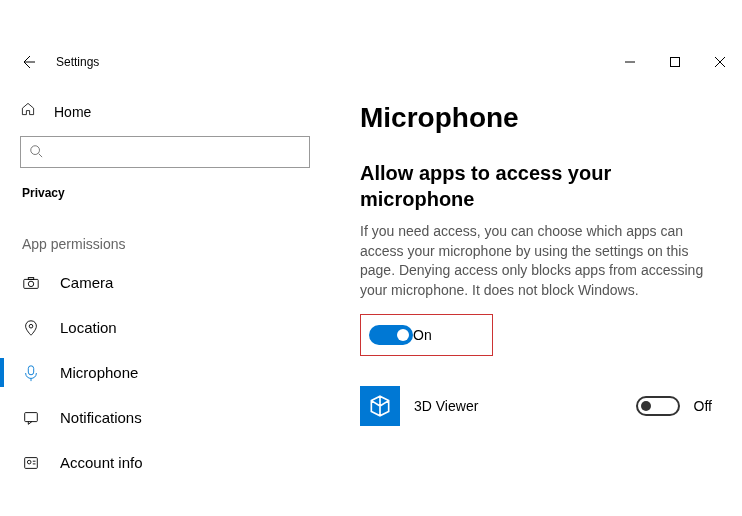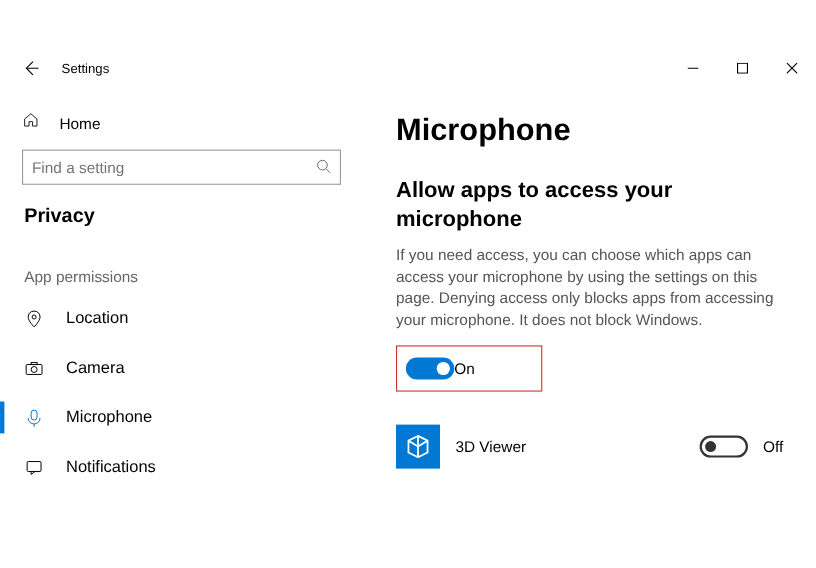--- a/index.html
+++ b/index.html
@@ -86,21 +86,21 @@
       font-size: 14px;
       font-family: inherit;
       color: #666;
     }
     .search-box .sicon {
       color: #666;
     }
     .category {
       padding: 6px 22px 16px 22px;
       font-weight: 600;
-      font-size: 18px;
+      font-size: 12px;
     }
     .group-label {
       padding: 20px 22px 8px 22px;
       color: #666;
       font-size: 14px;
     }
     .nav-item {
       display: flex;
       align-items: center;
       gap: 20px;
@@ -235,53 +235,52 @@
         <span class="icon">
           <svg viewBox="0 0 20 20" width="18" height="18">
               <path d="M3 9 L10 3 L17 9 V17 H12 V12 H8 V17 H3 Z" stroke="#000" fill="none" stroke-width="1"></path>
             </svg>
         </span>
         <span>Home</span>
       </div>
 
       <div class="search-wrap">
         <div class="search-box">
-          <input type="text" placeholder="Find a setting" style="">
           <span class="sicon">
             <svg width="14" height="14" viewBox="0 0 16 16">
                 <circle cx="7" cy="7" r="5" stroke="#666" fill="none" stroke-width="1"></circle>
                 <path d="M11 11 L15 15" stroke="#666" stroke-width="1"></path>
               </svg>
           </span>
         </div>
       </div>
 
       <div class="category">Privacy</div>
 
       <div class="group-label">App permissions</div>
 
       <div class="nav-item">
         <span class="icon">
           <svg viewBox="0 0 20 20" width="18" height="18">
-              <path d="M10 2 C6 2 4 5 4 8 C4 12 10 18 10 18 C10 18 16 12 16 8 C16 5 14 2 10 2 Z" stroke="#000" fill="none" stroke-width="1"></path>
-              <circle cx="10" cy="8" r="2" stroke="#000" fill="none" stroke-width="1"></circle>
-            </svg>
-        </span>
-        <span>Location</span>
-      </div>
-
-      <div class="nav-item">
-        <span class="icon">
-          <svg viewBox="0 0 20 20" width="18" height="18">
               <rect x="2" y="6" width="16" height="10" rx="1" stroke="#000" fill="none" stroke-width="1"></rect>
               <circle cx="10" cy="11" r="3" stroke="#000" fill="none" stroke-width="1"></circle>
               <rect x="7" y="4" width="6" height="2" stroke="#000" fill="none" stroke-width="1"></rect>
             </svg>
         </span>
         <span>Camera</span>
+      </div>
+
+      <div class="nav-item">
+        <span class="icon">
+          <svg viewBox="0 0 20 20" width="18" height="18">
+              <path d="M10 2 C6 2 4 5 4 8 C4 12 10 18 10 18 C10 18 16 12 16 8 C16 5 14 2 10 2 Z" stroke="#000" fill="none" stroke-width="1"></path>
+              <circle cx="10" cy="8" r="2" stroke="#000" fill="none" stroke-width="1"></circle>
+            </svg>
+        </span>
+        <span>Location</span>
       </div>
 
       <div class="nav-item active">
         <span class="icon">
           <svg viewBox="0 0 20 20" width="18" height="18" stroke="#0078D4" fill="none" stroke-width="1">
               <rect x="7" y="2" width="6" height="10" rx="3"></rect>
               <path d="M4 10 C4 14 7 16 10 16 C13 16 16 14 16 10"></path>
               <path d="M10 16 V19"></path>
             </svg>
         </span>
@@ -291,20 +290,30 @@
       <div class="nav-item">
         <span class="icon">
           <svg viewBox="0 0 20 20" width="18" height="18">
               <rect x="3" y="4" width="14" height="10" rx="1" stroke="#000" fill="none" stroke-width="1"></rect>
               <path d="M7 14 L7 17 L11 14" stroke="#000" fill="none" stroke-width="1"></path>
             </svg>
         </span>
         <span>Notifications</span>
       </div>
 
+      <div class="nav-item">
+        <span class="icon">
+          <svg viewBox="0 0 20 20" width="18" height="18">
+              <rect x="3" y="4" width="14" height="12" rx="1" stroke="#000" fill="none" stroke-width="1"></rect>
+              <circle cx="8" cy="9" r="2" stroke="#000" fill="none" stroke-width="1"></circle>
+              <path d="M12 8 H15 M12 11 H15" stroke="#000" stroke-width="1"></path>
+            </svg>
+        </span>
+        <span>Account info</span>
+      </div>
 
     </div>
 
     <div class="content">
       <div class="h1">Microphone</div>
 
       <div class="h2">Allow apps to access your microphone</div>
       <div class="desc">If you need access, you can choose which apps can access your microphone by using the settings on this page. Denying access only blocks apps from accessing your microphone. It does not block Windows.</div>
 
       <div class="toggle-box">

